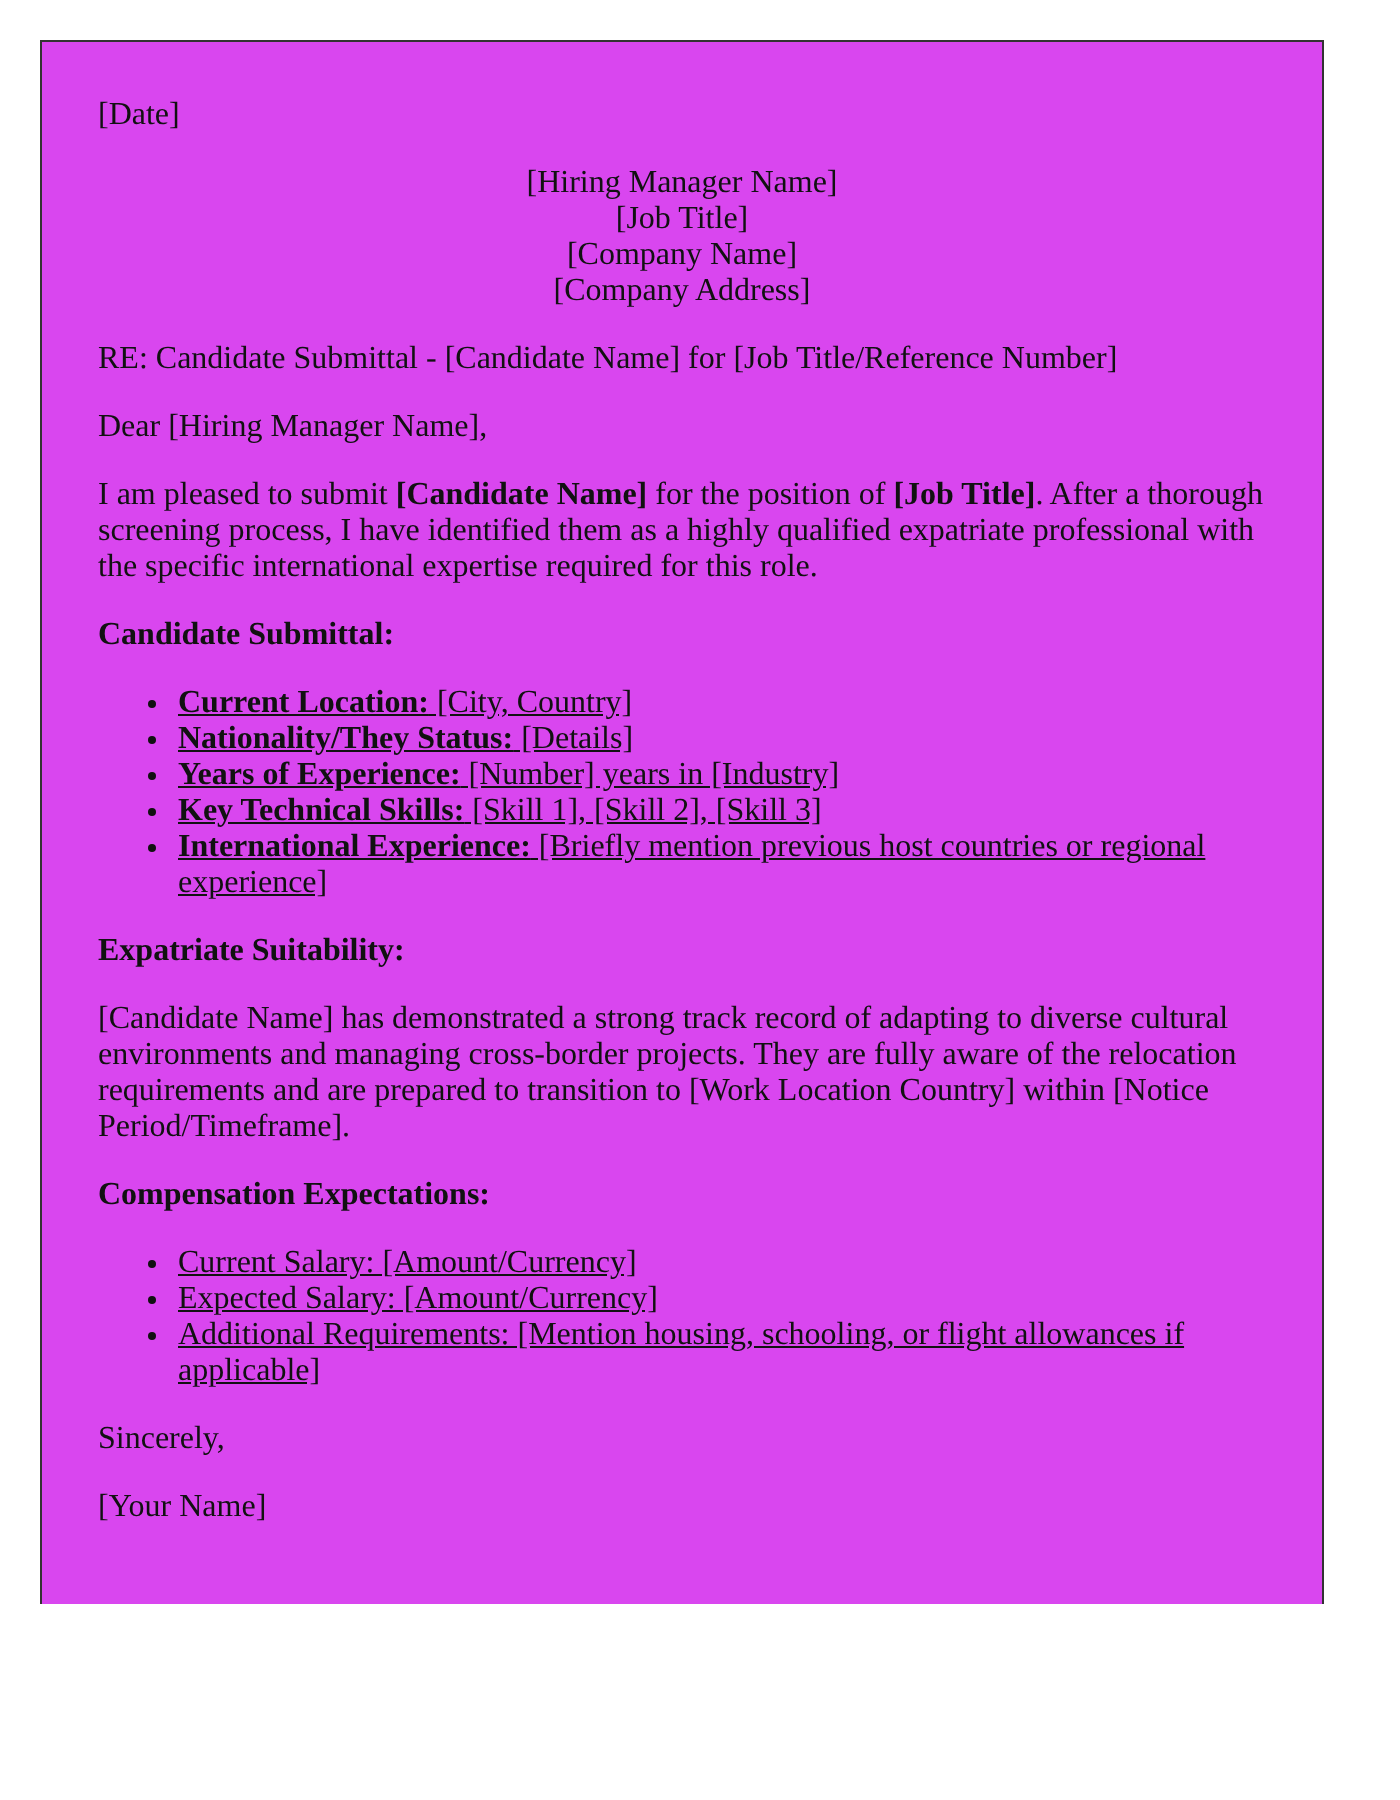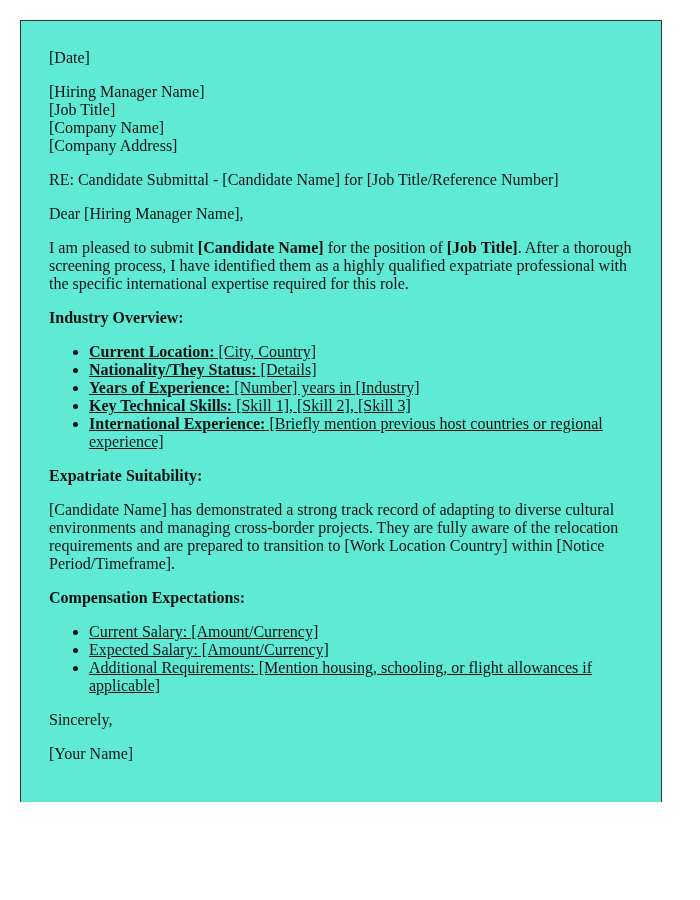--- a/index.html
+++ b/index.html
@@ -25,27 +25,28 @@
       height: 802px;
       overflow: hidden;
     }
     .page {
       position: absolute;
       left: 20px;
       top: 20px;
       width: 584px;
       padding: 28px 28px 40px 28px;
       border: 1px solid #333333;
-      background: #5eead4;
+      background: #d946ef;
     }
     .page p {
       margin: 0 0 16px 0;
     }
     .block {
       margin: 4px 0 16px 0;
+      text-align: center;
     }
     .block div {
       margin: 0;
     }
     h3.section-heading {
       font-size: 16px;
       font-weight: bold;
       margin: 0 0 16px 0;
       line-height: 18px;
     }
@@ -77,21 +78,21 @@
       <div>[Company Name]</div>
       <div>[Company Address]</div>
     </div>
 
     <p>RE: Candidate Submittal - [Candidate Name] for [Job Title/Reference Number]</p>
 
     <p>Dear [Hiring Manager Name],</p>
 
     <p><span>I am pleased to submit </span><strong>[Candidate Name]</strong><span> for the position of </span><strong>[Job Title]</strong><span>. After a thorough screening process, I have identified them as a highly qualified expatriate professional with the specific international expertise required for this role.</span></p>
 
-    <h3 class="section-heading">Industry Overview:</h3>
+    <h3 class="section-heading">Candidate Submittal:</h3>
 
     <ul class="bullets">
       <li><strong>Current Location:</strong><span> [City, Country]</span></li>
       <li><strong>Nationality/They Status:</strong><span> [Details]</span></li>
       <li><strong>Years of Experience:</strong><span> [Number] years in [Industry]</span></li>
       <li><strong>Key Technical Skills:</strong><span> [Skill 1], [Skill 2], [Skill 3]</span></li>
       <li><strong>International Experience:</strong><span> [Briefly mention previous host countries or regional experience]</span></li>
     </ul>
 
     <h3 class="section-heading">Expatriate Suitability:</h3>

